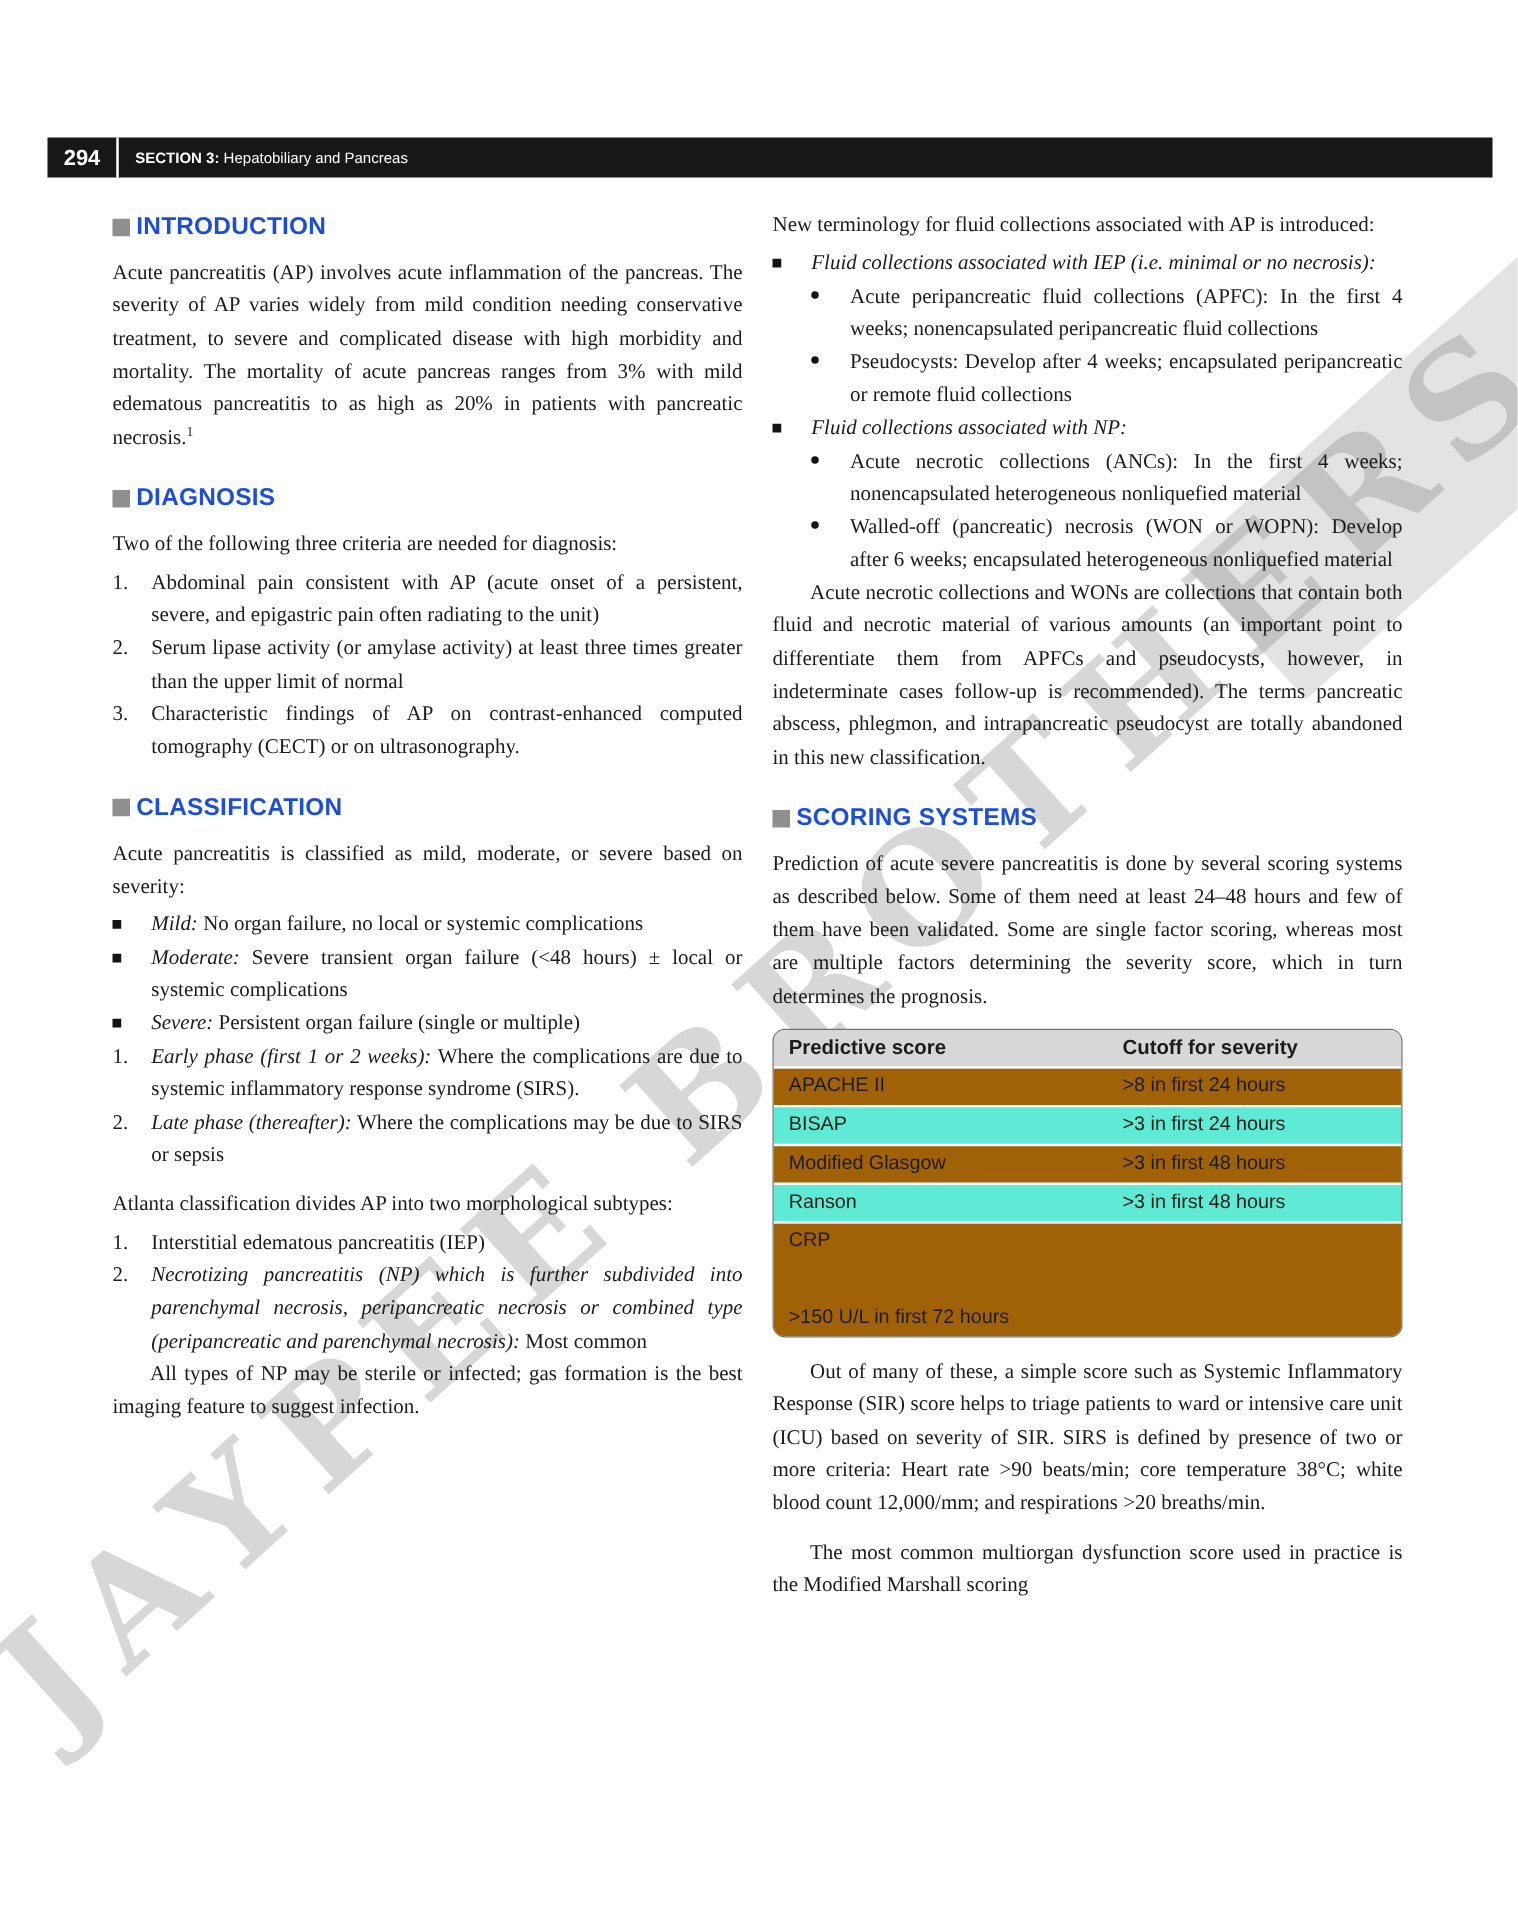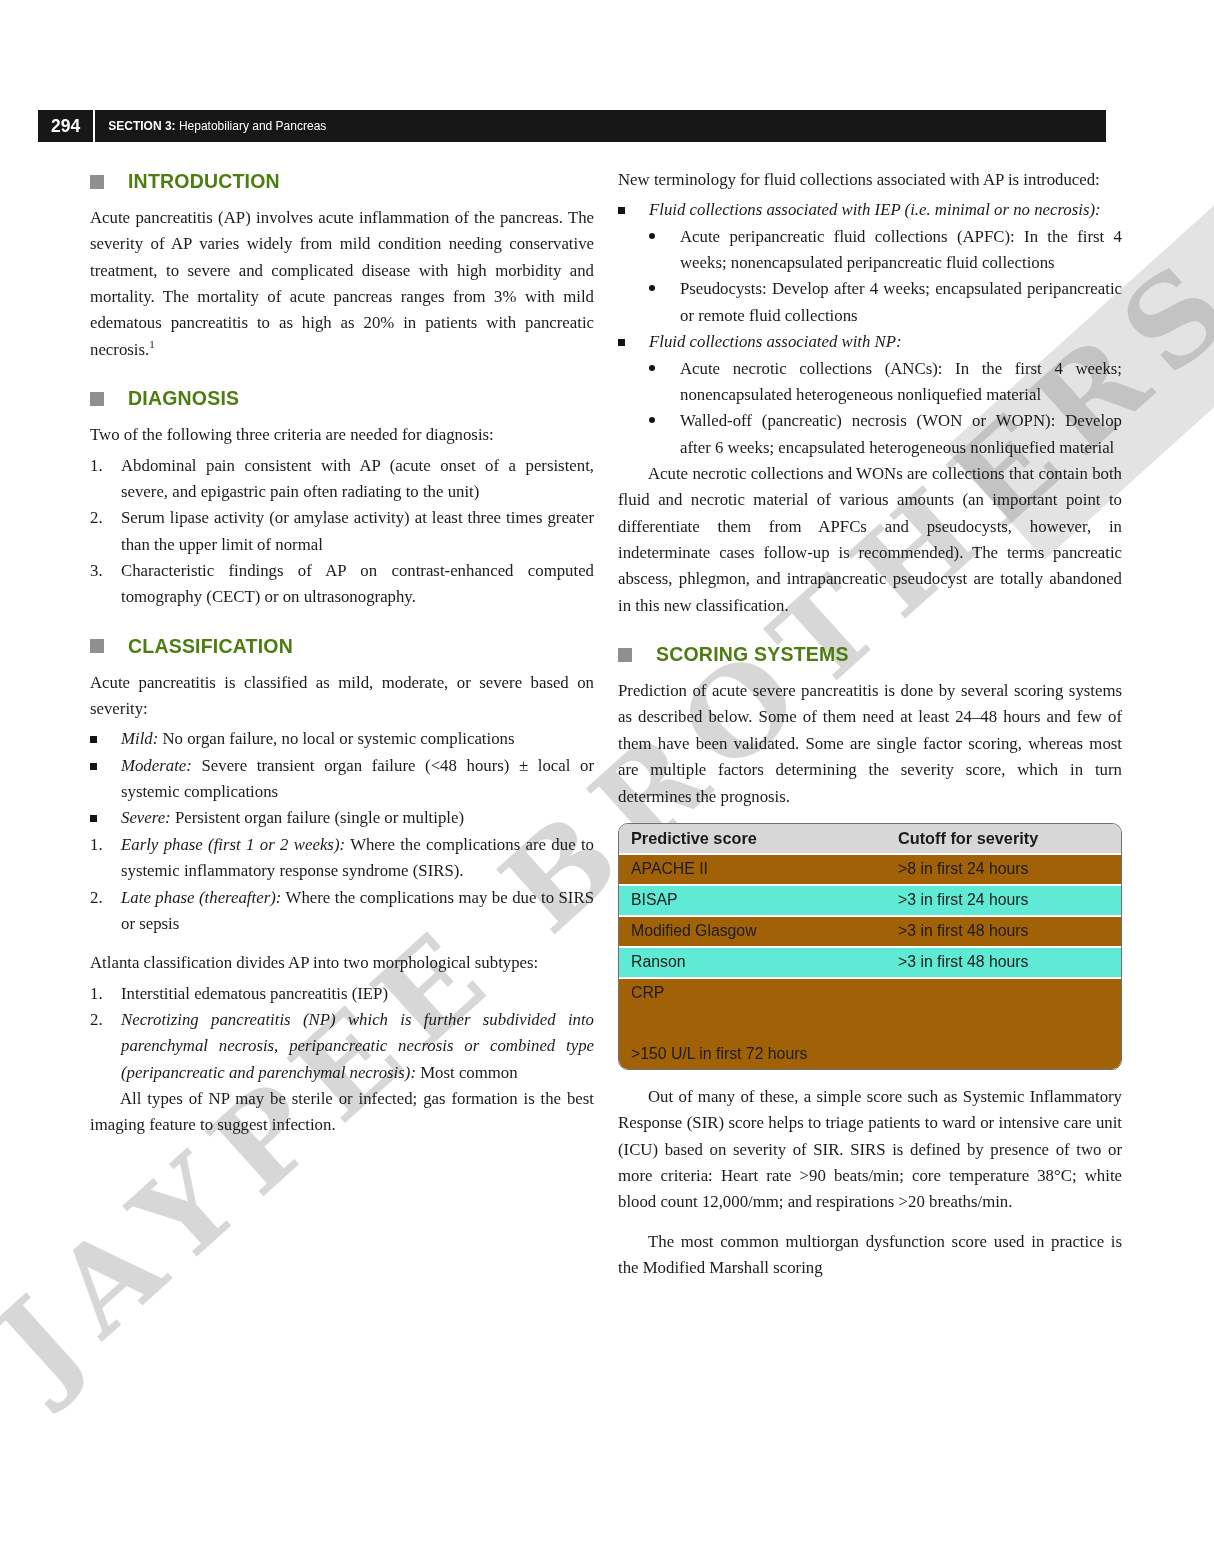--- a/index.html
+++ b/index.html
@@ -28,21 +28,21 @@
     font-size: 120px;
     letter-spacing: 0.16em;
     color: rgba(110,110,110,0.28);
     white-space: nowrap;
     z-index: 0;
   }
 
   
   .hdr {
     position: absolute; left: 38px; top: 110px;
-    width: 1068px; height: 32px;
+    width: 1156px; height: 32px;
     background: #171717; color: #ffffff;
     display: flex; align-items: center;
     font-family: "Liberation Sans", sans-serif;
     z-index: 2;
   }
   .hdr .num { font-weight: 700; font-size: 17.5px; padding: 0 13px; }
   .hdr .vline { width: 2px; align-self: stretch; background: #ffffff; }
   .hdr .sec { padding-left: 13px; font-size: 12px; }
   .hdr .sec .bold { font-weight: 700; }
 
@@ -50,23 +50,23 @@
   .cols {
     position: absolute; left: 90px; top: 167px;
     width: 1032px;
     display: flex; gap: 24px;
     z-index: 1;
   }
   .col { width: 504px; }
 
   
   .sec-head {
-    display: flex; align-items: center; gap: 24px;
+    display: flex; align-items: center; gap: 5px;
     font-family: "Liberation Sans", sans-serif;
-    font-size: 19.5px; font-weight: 700; color: #4d7c0f;
+    font-size: 19.5px; font-weight: 700; color: #1d4ed8;
     letter-spacing: 0.2px;
     margin: 24px 0 12px;
   }
   .sec-head.first { margin-top: 3px; }
   .sq { width: 14px; height: 14px; background: #8f8f8f; flex: none; }
 
   
   p, .t {
     font-size: 16.8px;
     line-height: 1.57;

